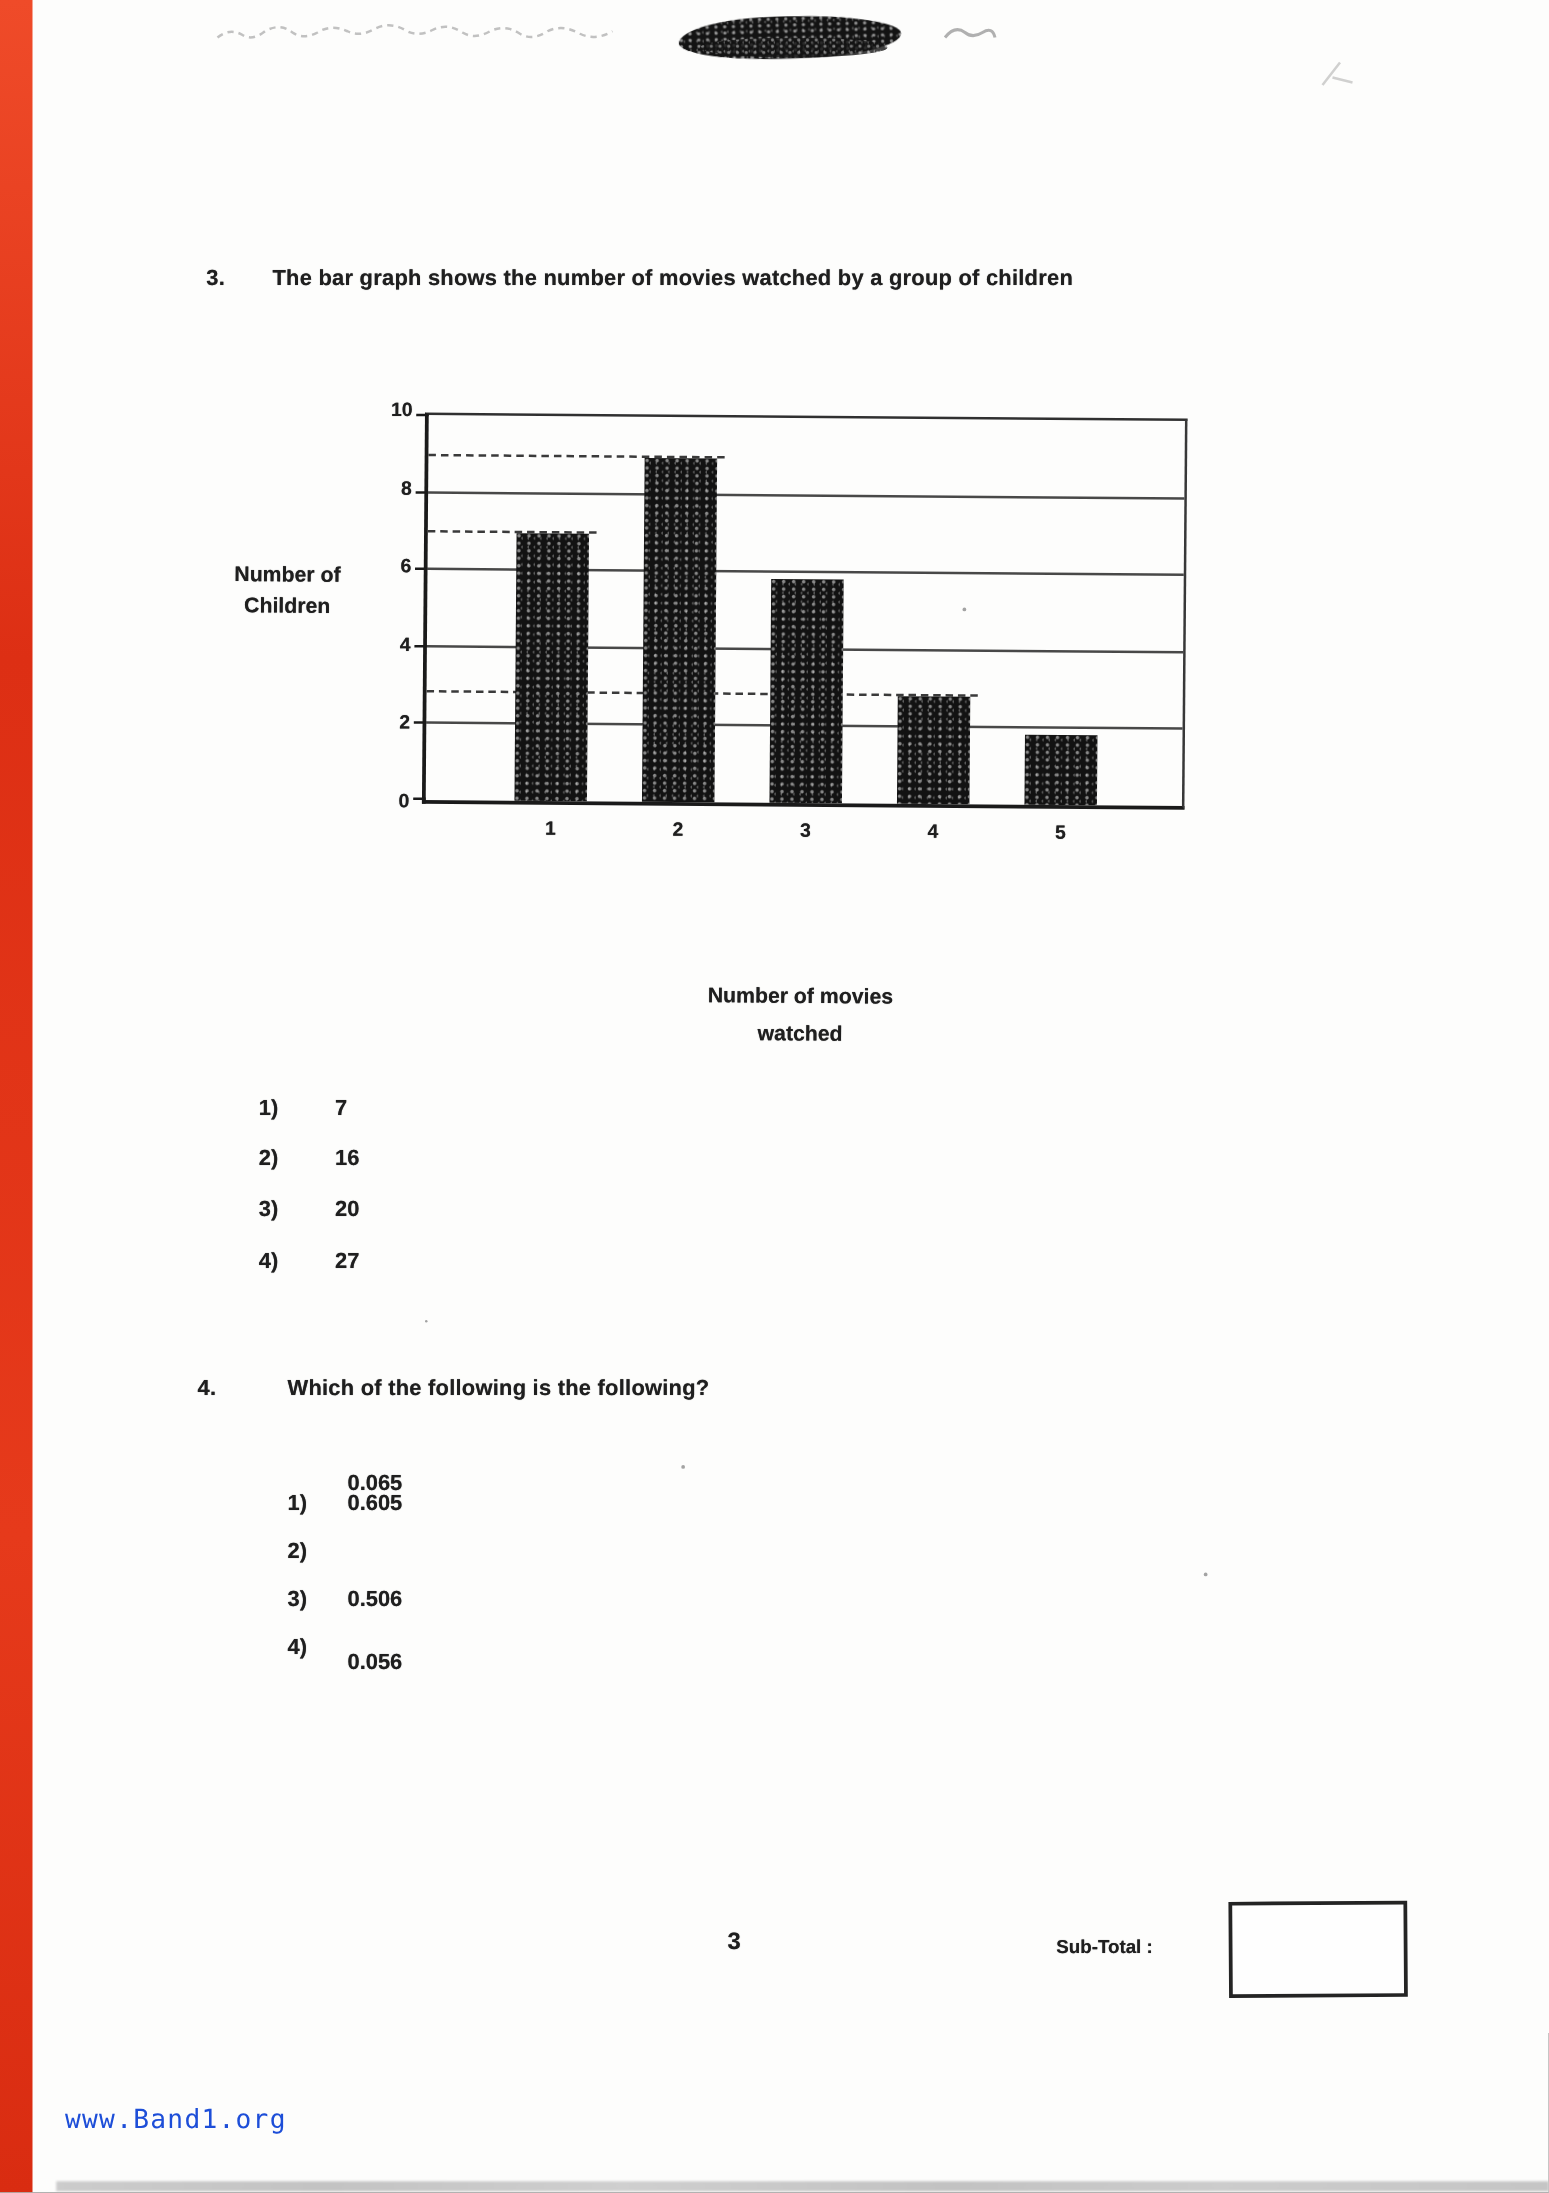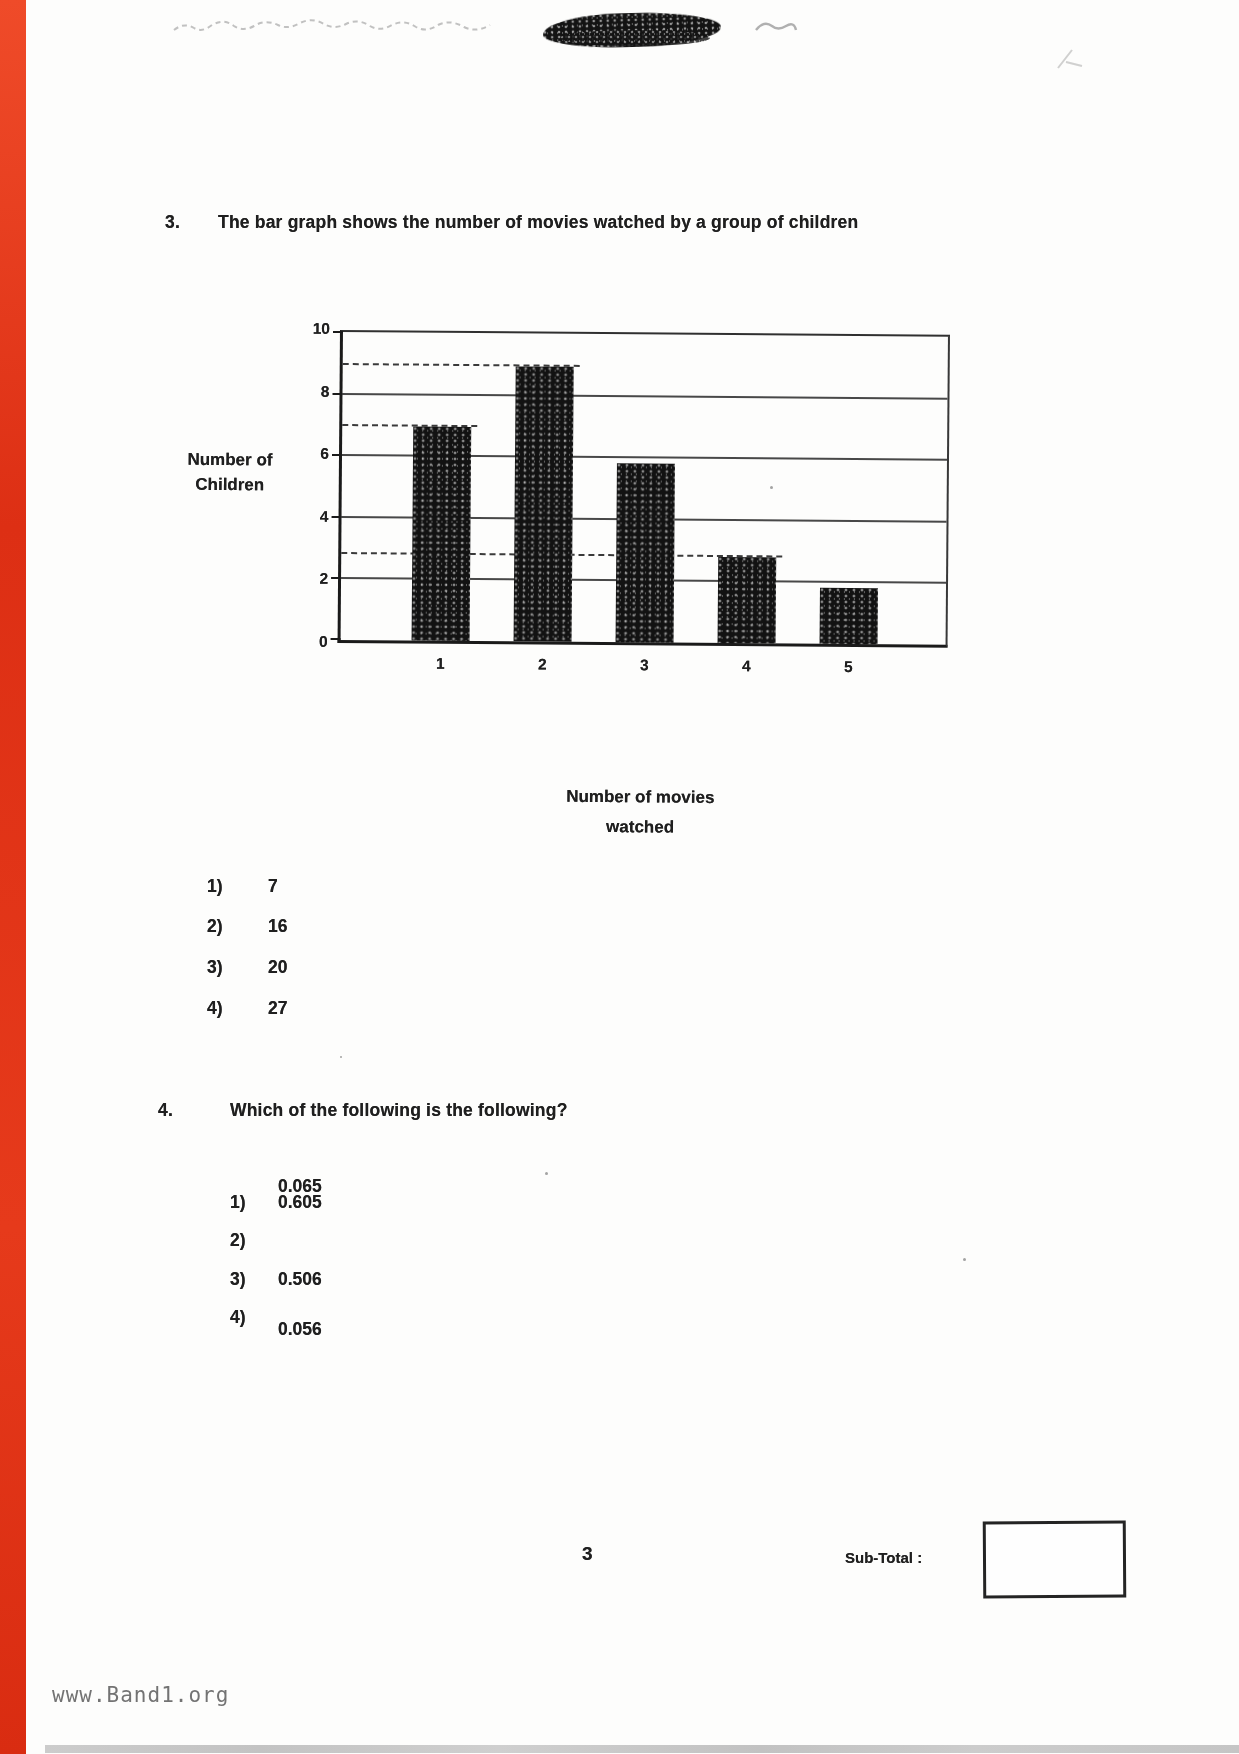--- a/index.html
+++ b/index.html
@@ -39,21 +39,21 @@
     background-size:8px 6px,5px 7px;}
   .ytick-mark{position:absolute;left:-10px;width:10px;height:0;border-top:2px solid #1a1a1a;}
   .axis-lab{font-size:15.5px;font-weight:700;}
   .chart-cap{font-size:17px;font-weight:600;text-align:center;}
   
   #subtotal-box{box-sizing:border-box;border:3px solid #242424;background:#fefefe;
     transform:rotate(-.4deg);}
   #bottom-band{background:linear-gradient(90deg,#cccccc 0%,#c3c3c3 18%,#cfcfcf 38%,#c2c2c2 60%,#cccccc 78%,#c5c5c5 100%);
     filter:blur(.7px);}
   #website{font-family:"DejaVu Sans Mono","Liberation Mono",monospace;
-    font-size:21px;color:#737373;letter-spacing:1px;}
+    font-size:21px;color:#1d4ed8;letter-spacing:1px;}
   .speck{position:absolute;width:3px;height:3px;border-radius:50%;background:rgba(90,90,90,.55);}
 </style>
 </head>
 <body>
 
 <div id="page">
 
   <div id="edge-stripe" class="abs"></div>
 
   <svg class="abs" style="left:170px;top:10px;" width="350" height="34">

